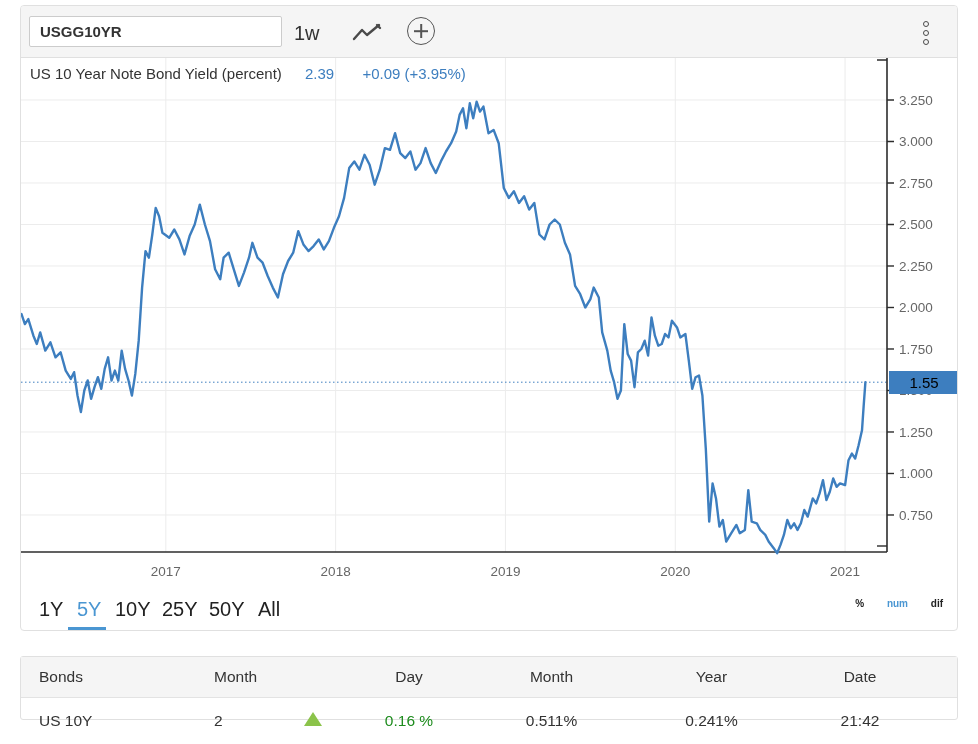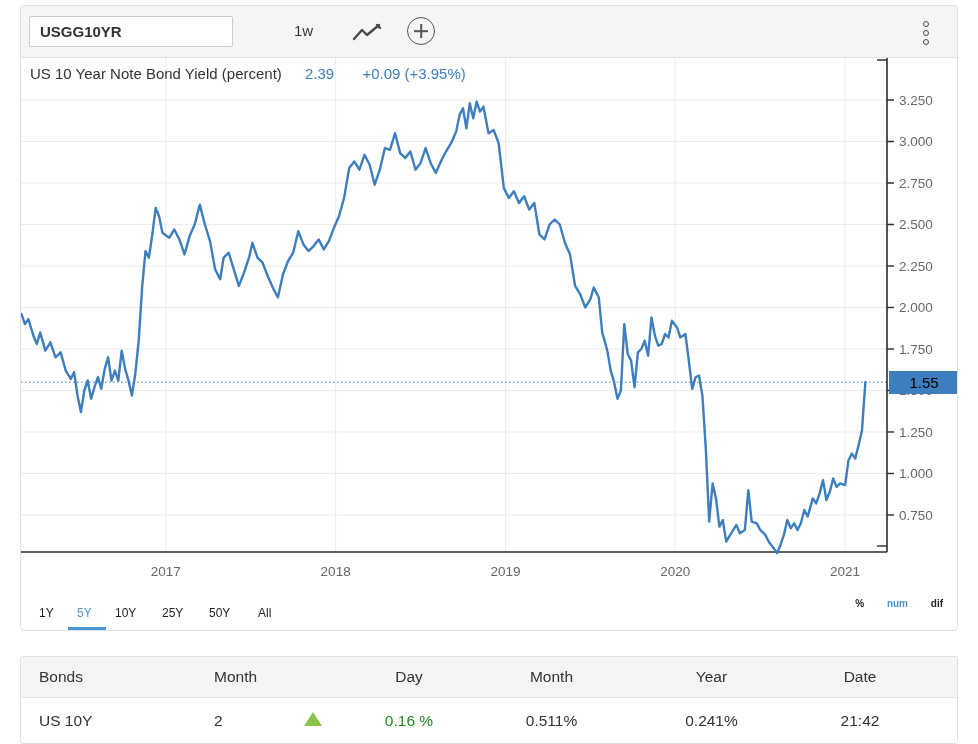--- a/index.html
+++ b/index.html
@@ -7,24 +7,24 @@
     font-family:"Liberation Sans", sans-serif; color:var(--text-dark,#333); }
 
   .card { position:absolute; left:20px; width:938px; background:#fff;
     border:1px solid var(--border,#e0e0e0); border-radius:4px; }
 
   
   #chart-card { top:5px; height:626px; overflow:hidden; }
 
   .toolbar { height:52px; background:var(--toolbar-bg,#f5f5f5);
     border-bottom:1px solid var(--border,#e0e0e0); position:relative; }
-  .symbol-input { position:absolute; left:8px; top:10px; width:204px; height:31px;
+  .symbol-input { position:absolute; left:8px; top:10px; width:253px; height:31px;
     border:1px solid #ccc; border-radius:2px; background:#fff; padding:0 10px;
     font-family:"Liberation Sans", sans-serif; font-size:15px; font-weight:bold; color:#333; }
-  .interval { position:absolute; left:273px; top:16px; font-size:15px; color:#333; cursor:pointer; }
+  .interval { position:absolute; left:273px; top:16px; font-size:20px; color:#333; cursor:pointer; }
   .spark-icon { position:absolute; left:330px; top:16px; width:32px; height:22px; cursor:pointer; }
   .plus-icon { position:absolute; left:386px; top:11px; width:28px; height:28px;
     border:1.6px solid #555; border-radius:50%; cursor:pointer; }
   .plus-icon::before, .plus-icon::after { content:""; position:absolute; background:#555; }
   .plus-icon::before { left:50%; top:6px; bottom:6px; width:1.6px; transform:translateX(-50%); }
   .plus-icon::after  { top:50%; left:6px; right:6px; height:1.6px; transform:translateY(-50%); }
   .kebab { position:absolute; right:26px; top:15px; width:10px; height:24px; cursor:pointer;
     display:flex; flex-direction:column; justify-content:space-between; align-items:center; }
   .kebab i { width:6px; height:6px; border:1.6px solid #4a4a4a; border-radius:50%; background:transparent; }
 
@@ -42,30 +42,30 @@
   .chart-title-row { position:absolute; left:9px; top:7px; font-size:15px; white-space:nowrap; }
   .chart-title-row .t { color:#333; }
   .chart-title-row .v { color:var(--accent-blue,#3e7cbe); margin-left:19px; }
   .chart-title-row .c { color:var(--accent-blue,#3e7cbe); margin-left:24px; }
 
   .current-badge { position:absolute; left:868px; width:70px; height:23px;
     background:var(--accent-blue,#3d7ebf); color:#000000; font-size:15px;
     text-align:center; line-height:23px; z-index:3; }
 
   .range-row { position:absolute; left:0; right:0; bottom:0; height:41px; }
-  .range-btn { position:absolute; top:9px; font-size:12px; color:#222; cursor:pointer;margin-top:8px; }
+  .range-btn { position:absolute; top:9px; font-size:20px; color:#222; cursor:pointer; }
   .range-btn.active { color:var(--link-blue,#4a96d2); }
   .range-underline { position:absolute; left:47px; bottom:0; width:38px; height:3px;
     background:var(--link-blue,#4a96d2); }
   .mode-group { position:absolute; right:14px; top:9px; font-size:10px;font-weight:bold; }
   .mode-btn { margin-left:20px; color:#222; cursor:pointer; }
   .mode-btn.active { color:var(--link-blue,#4a96d2); }
 
   
-  #table-card { top:656px; height:88px; border-radius:3px; }
+  #table-card { top:656px; height:64px; border-radius:3px; }
   .trow { display:grid; grid-template-columns:175px 90px 45px 120px 165px 155px 142px;
     padding:0 10px 0 18px; align-items:center; height:42px; font-size:15.5px; }
   .trow.head { background:var(--toolbar-bg,#f5f5f5); color:#333; height:41px;
     border-bottom:1px solid #e3e3e3; }
   .trow.body { height:45px; }
   .cell-r { text-align:center; }
   .up-tri { width:0; height:0; display:inline-block;
     border-left:9px solid transparent; border-right:9px solid transparent;
     border-bottom:14px solid var(--green-triangle,#8bc34a); }
   .day-val { color:var(--green-text,#1e8c1e); }

